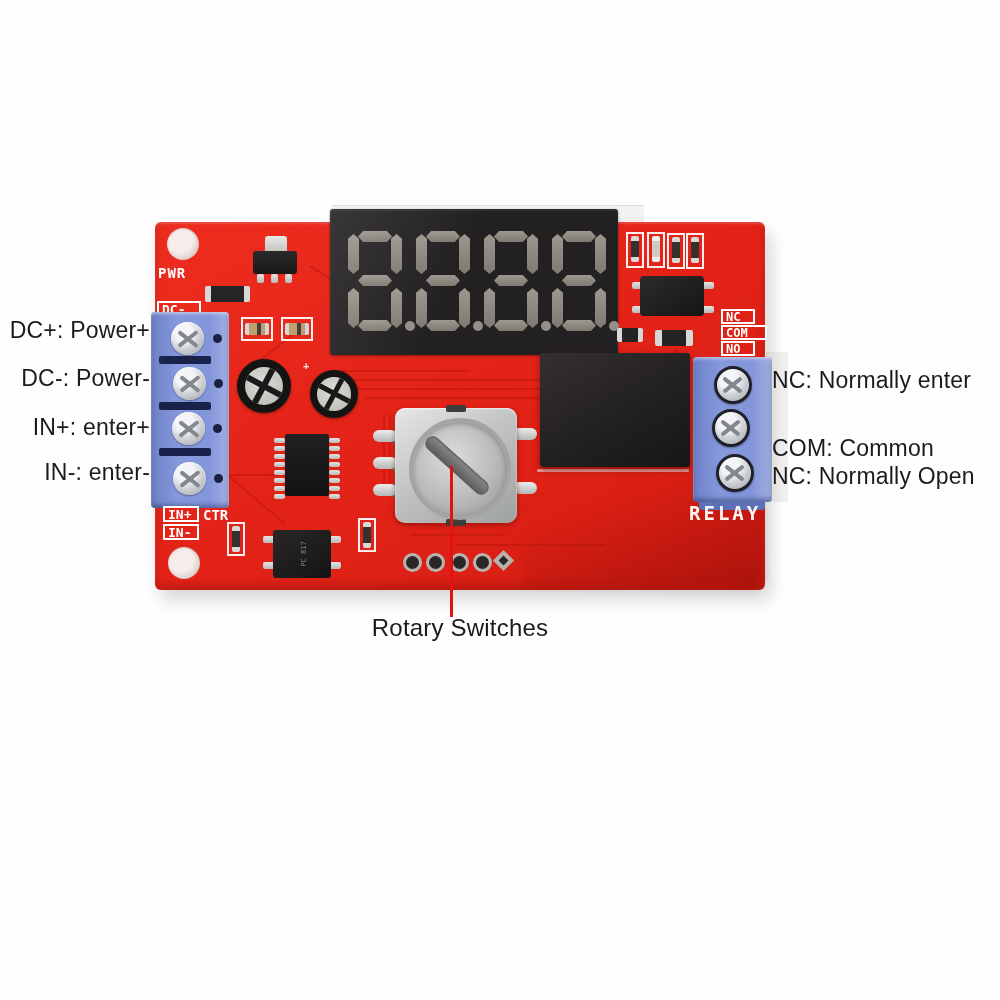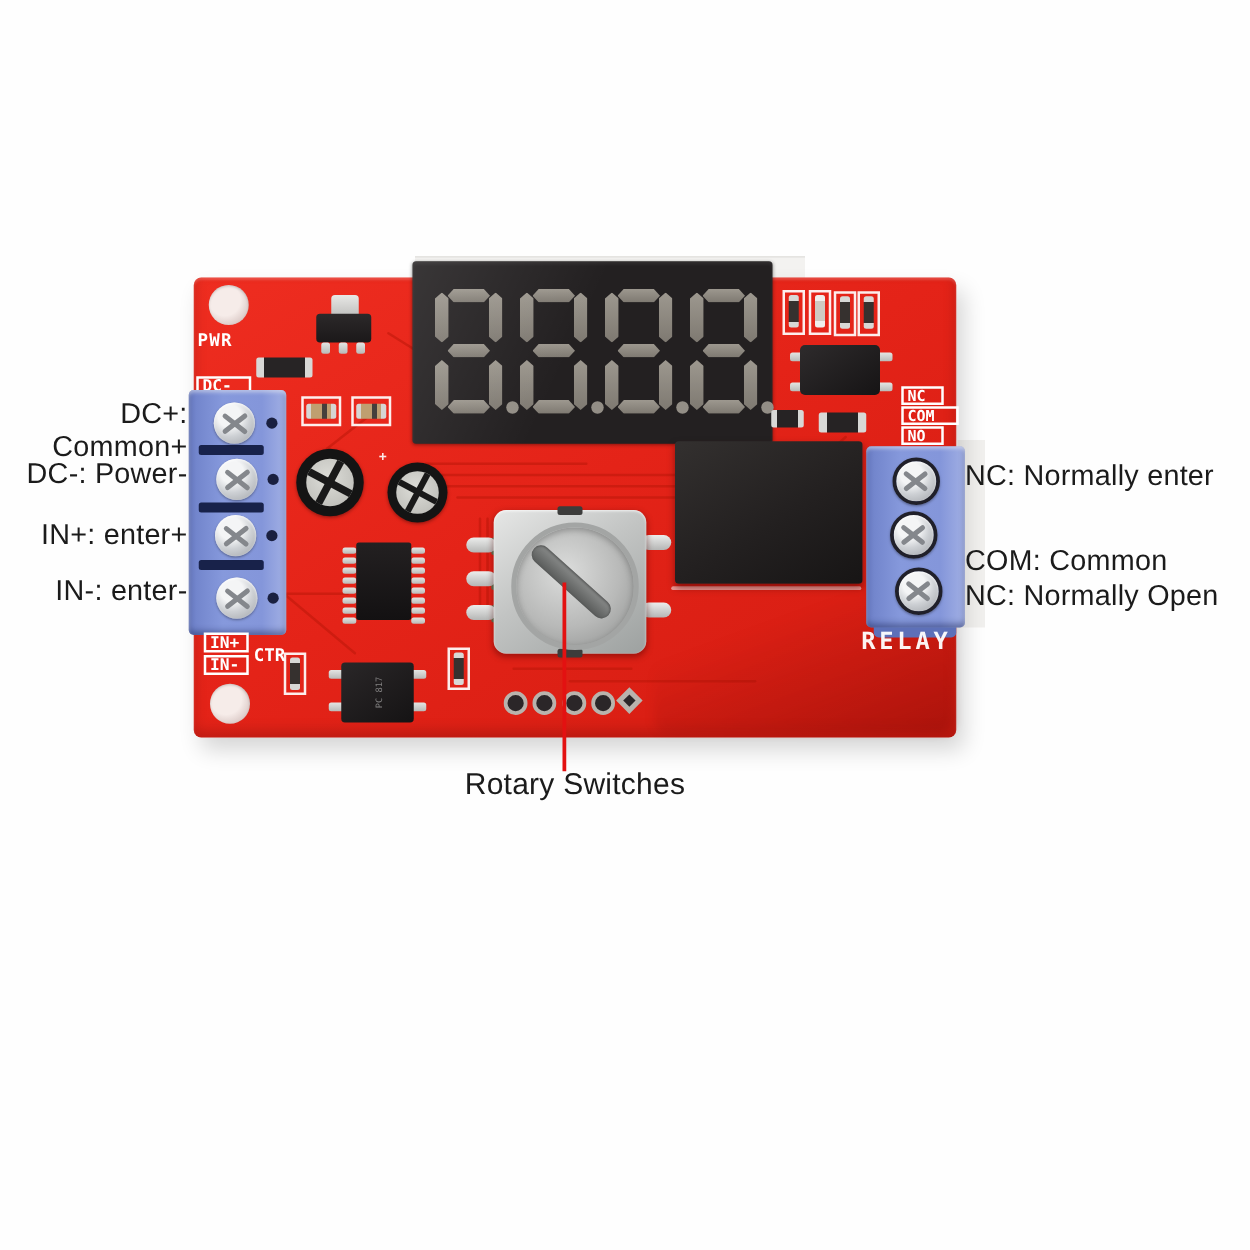--- a/index.html
+++ b/index.html
@@ -29,21 +29,21 @@
   .silk{color:#fff;font-family:"DejaVu Sans Mono",monospace;font-weight:700;line-height:1;}
   .silkbox{border:2px solid #fff;color:#fff;font-family:"DejaVu Sans Mono",monospace;font-weight:700;
     display:flex;align-items:center;padding-left:3px;box-sizing:border-box;}
   #silk-pwr{left:3px;top:44px;font-size:14px;letter-spacing:1px;}
   #silk-dcp{left:2px;top:61px;width:64px;height:17px;font-size:19px;margin-top:37px;}
   #silk-dcm{left:2px;top:79px;width:44px;height:17px;font-size:13px;}
   #silk-nc {left:566px;top:87px;width:34px;height:15px;font-size:12px;}
   #silk-com{left:566px;top:103px;width:46px;height:15px;font-size:12px;}
   #silk-no {left:566px;top:119px;width:34px;height:15px;font-size:12px;}
   #silk-inp{left:8px;top:284px;width:36px;height:16px;font-size:13px;}
-  #silk-ctr{left:48px;top:296px;font-size:14px;}
+  #silk-ctr{left:48px;top:286px;font-size:14px;}
   #silk-inm{left:8px;top:302px;width:36px;height:16px;font-size:13px;}
   #silk-relay{left:534px;top:282px;font-size:19px;letter-spacing:3px;opacity:.95;}
   .plus{color:#fff;font-size:11px;font-weight:700;opacity:.9;}
 
   
   .tblock{background:linear-gradient(90deg,#6d80c8 0%,#8699dc 30%,#8496da 70%,#9dacе2 100%);
     background:linear-gradient(90deg,#6d80c8,#8699dc 35%,#8496da 75%,#a2b0e4);
     border-radius:4px;box-shadow:inset 0 2px 3px rgba(255,255,255,.45), inset 0 -3px 5px rgba(20,30,80,.45);}
   #term-left{left:-4px;top:90px;width:78px;height:196px;}
   #term-right{left:538px;top:135px;width:79px;height:145px;}
@@ -346,21 +346,21 @@
 
     <div class="via" style="left:248px;top:331px;"></div>
     <div class="via" style="left:271px;top:331px;"></div>
     <div class="via" style="left:295px;top:331px;"></div>
     <div class="via" style="left:318px;top:331px;"></div>
     <div class="via-diamond" style="left:341px;top:331px;"></div>
   </div>
 
   <div class="abs" id="callout-line"></div>
 
-  <div class="note r" style="top:317px;">DC+: Common+</div>
+  <div class="note r" style="top:317px;">DC+: Power+</div>
   <div class="note r" style="top:365px;">DC-: Power-</div>
   <div class="note r" style="top:414px;">IN+: enter+</div>
   <div class="note r" style="top:459px;">IN-: enter-</div>
 
   <div class="note l" style="top:367px;">NC: Normally enter</div>
   <div class="note l" style="top:415px;margin-top:20px;">COM: Common</div>
   <div class="note l" style="top:463px;">NC: Normally Open</div>
 
   <div class="note" id="note-rotary">Rotary Switches</div>
 </div>

